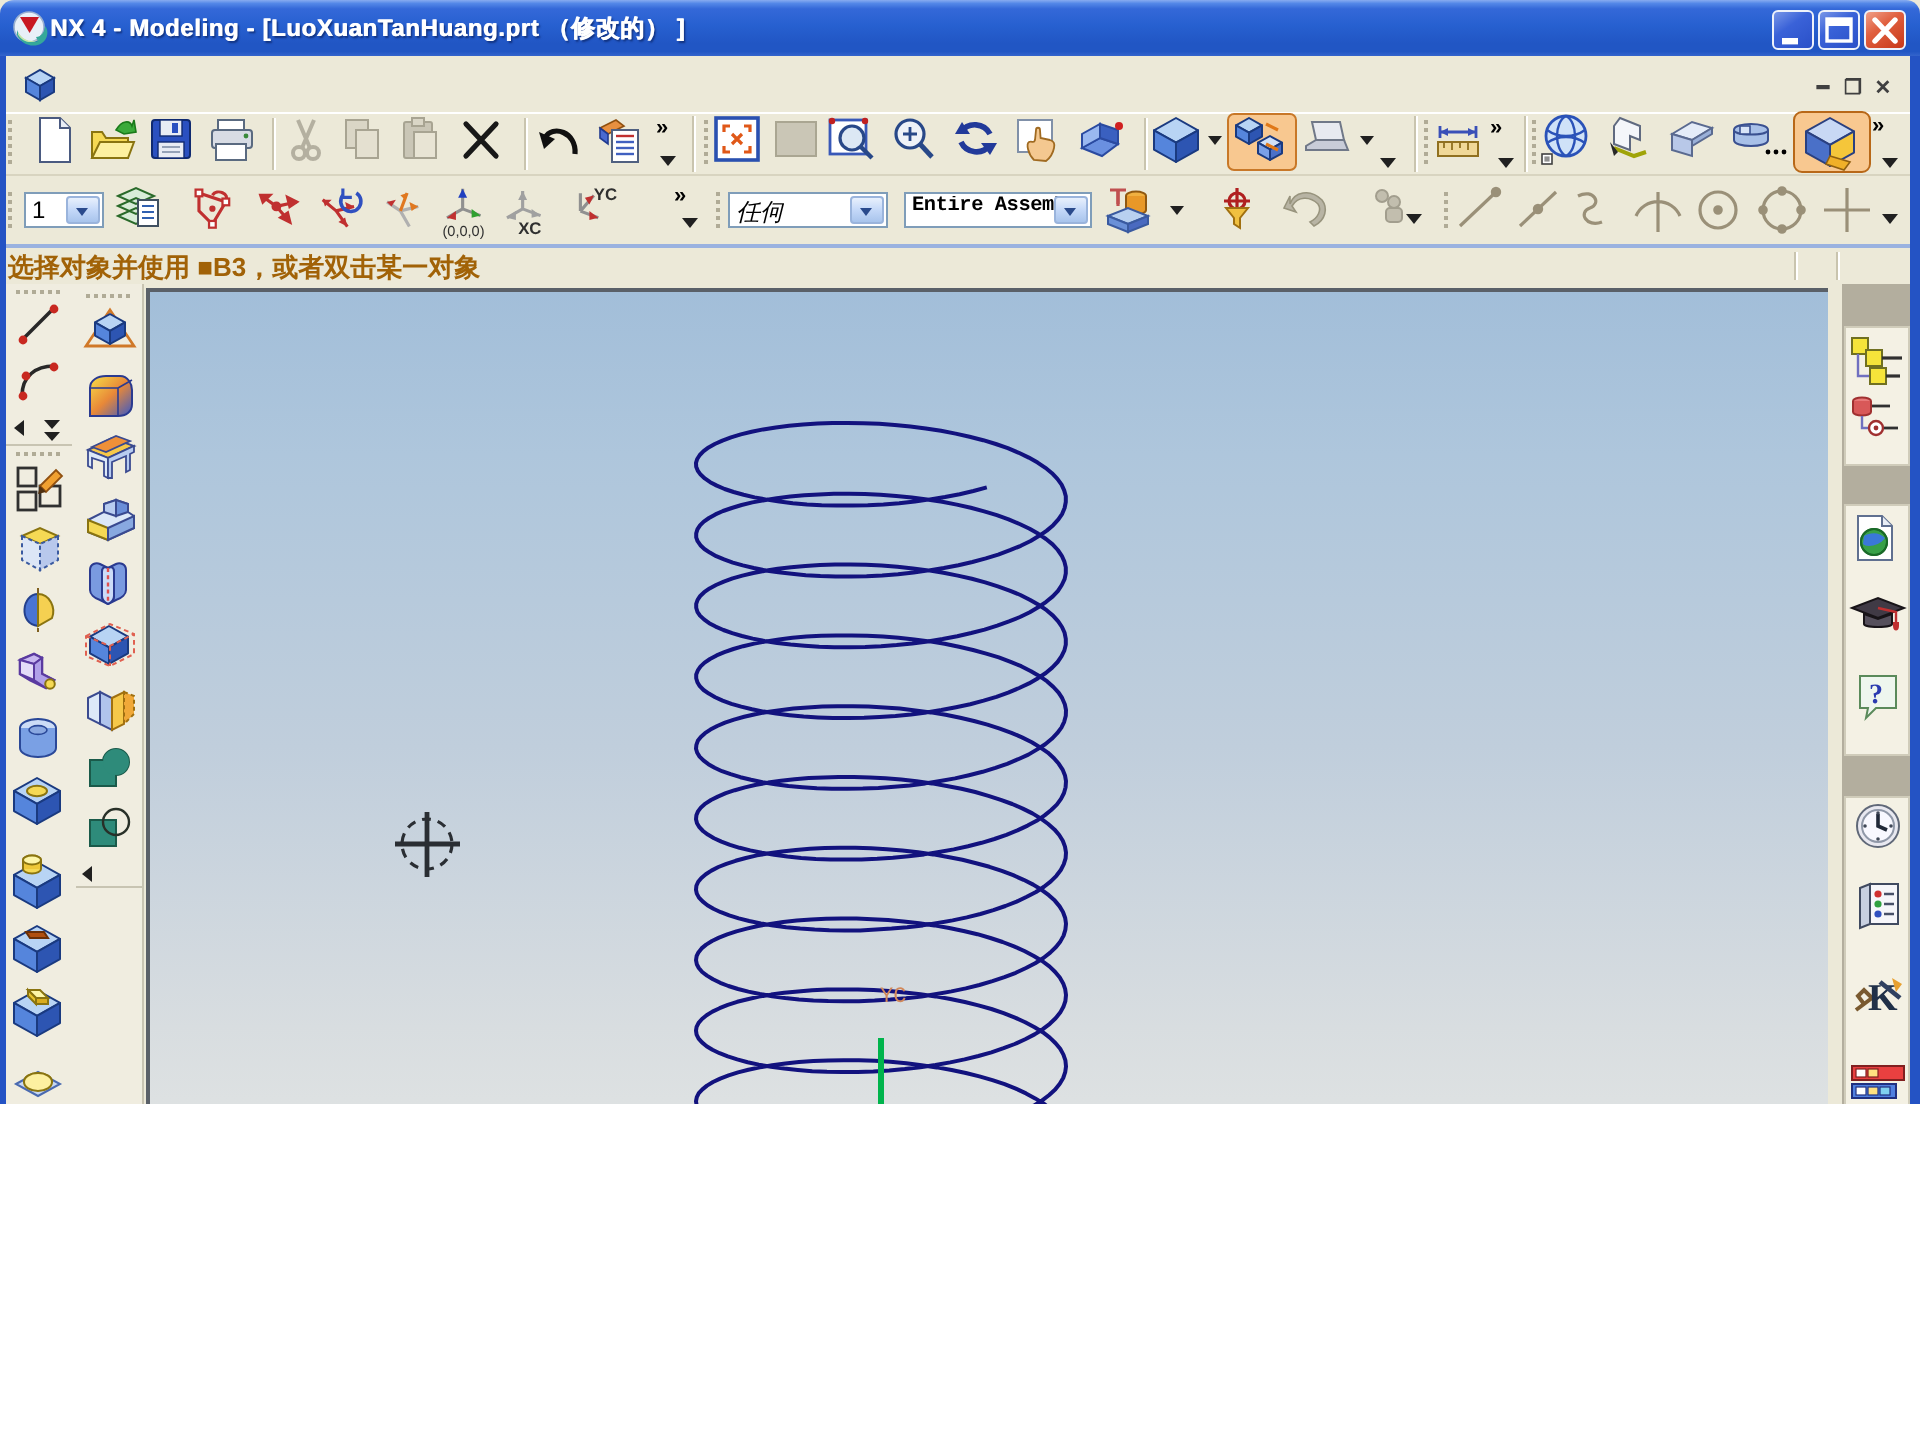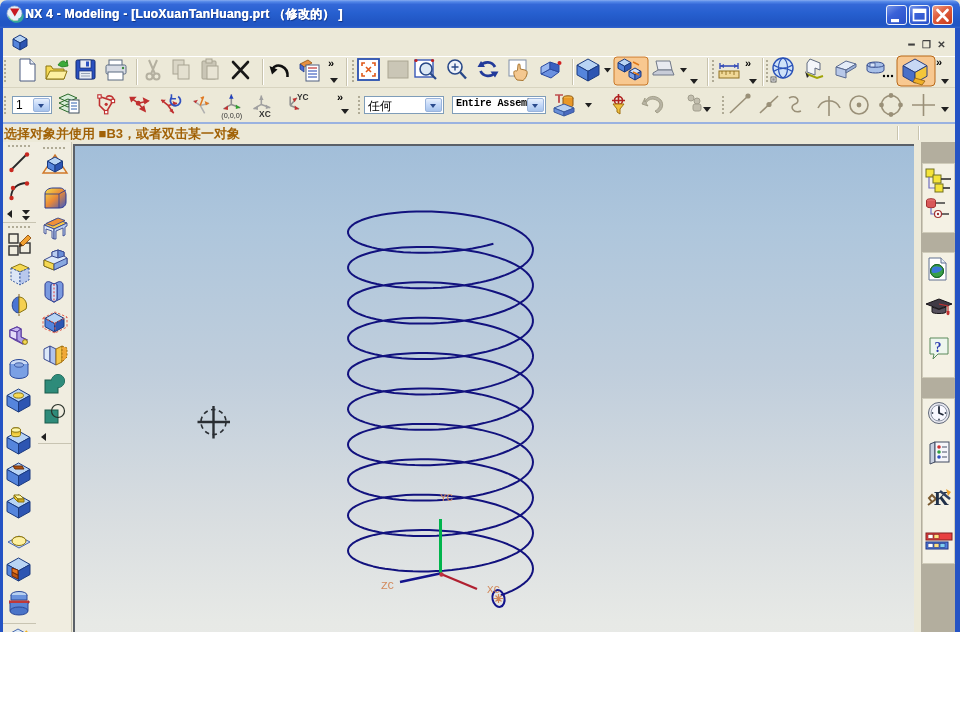--- a/index.html
+++ b/index.html
@@ -1,16 +1,16 @@
 <!DOCTYPE html>
 <html><head>
 <meta charset="utf-8">
 <style>
 html,body{margin:0;padding:0;}
-#win{position:relative;width:960px;height:632px;background:#ece9d8;overflow:hidden;font-family:"Liberation Sans",sans-serif;}
+#win{position:relative;width:960px;height:552px;background:#ece9d8;overflow:hidden;font-family:"Liberation Sans",sans-serif;}
 .abs{position:absolute;}
 
 #title{left:0;top:0;width:960px;height:28px;background:linear-gradient(180deg,#88acf0 0%,#5488e8 6%,#3468d8 16%,#2760d0 45%,#2156c4 78%,#2156c4 92%,#3464cc 100%);border-radius:7px 7px 0 0;}
 #titletxt{left:25px;top:6px;color:#fff;font-weight:bold;font-size:12px;letter-spacing:0.3px;white-space:pre;text-shadow:0.4px 0 0 #fff,1px 1px 1px #10307c;}
 .wbtn{top:5px;width:21px;height:20px;border-radius:3px;border:1px solid #eef2fa;box-sizing:border-box;color:#fff;font-size:11px;text-align:center;line-height:18px;font-weight:bold;}
 #bmin{left:886px;background:linear-gradient(145deg,#7896e8 0%,#3a62d8 40%,#2a50c8 100%);}
 #bmax{left:909px;background:linear-gradient(145deg,#7896e8 0%,#3a62d8 40%,#2a50c8 100%);}
 #bclose{left:932px;background:linear-gradient(145deg,#f0a088 0%,#e06040 40%,#c83818 100%);}
 
 #menubar{left:0;top:28px;width:960px;height:28px;background:#ece9d8;border-bottom:1px solid #e0dcc8;}
@@ -87,21 +87,21 @@
   <div class="abs" id="colR"></div>
   <div class="abs rpanel" style="top:163px;height:70px;"></div>
   <div class="abs rpanel" style="top:252px;height:126px;"></div>
   <div class="abs rpanel" style="top:398px;height:166px;"></div>
   <div class="abs" id="tbB"></div>
 
   <div class="abs combo" style="left:12px;top:96px;width:40px;height:18px;">
       <span class="ctext">1</span>
       <span class="combobtn"></span>
     </div>
-  <div class="abs combo" style="left:364px;top:96px;width:80px;height:18px;">
+  <div class="abs combo" style="left:364px;top:96px;width:80px;height:18px;font-style:italic;">
       <span class="ctext">任何</span>
       <span class="combobtn"></span>
     </div>
   <div class="abs combo" style="left:452px;top:96px;width:94px;height:18px;">
       <span class="ctext" style="font-family:'Liberation Mono',monospace;font-size:10.2px;font-weight:bold;max-width:none;letter-spacing:-0.2px;">Entire Assemb</span>
       <span class="combobtn"></span>
     </div>
   <div class="abs combo" style="left:455px;top:691px;width:93px;height:18px;background:#f2efe2;border-color:#b0ac9c;">
       <span class="combobtn" style="background:#e4e0d0;border-color:#b8b4a4;"></span>
     </div>

